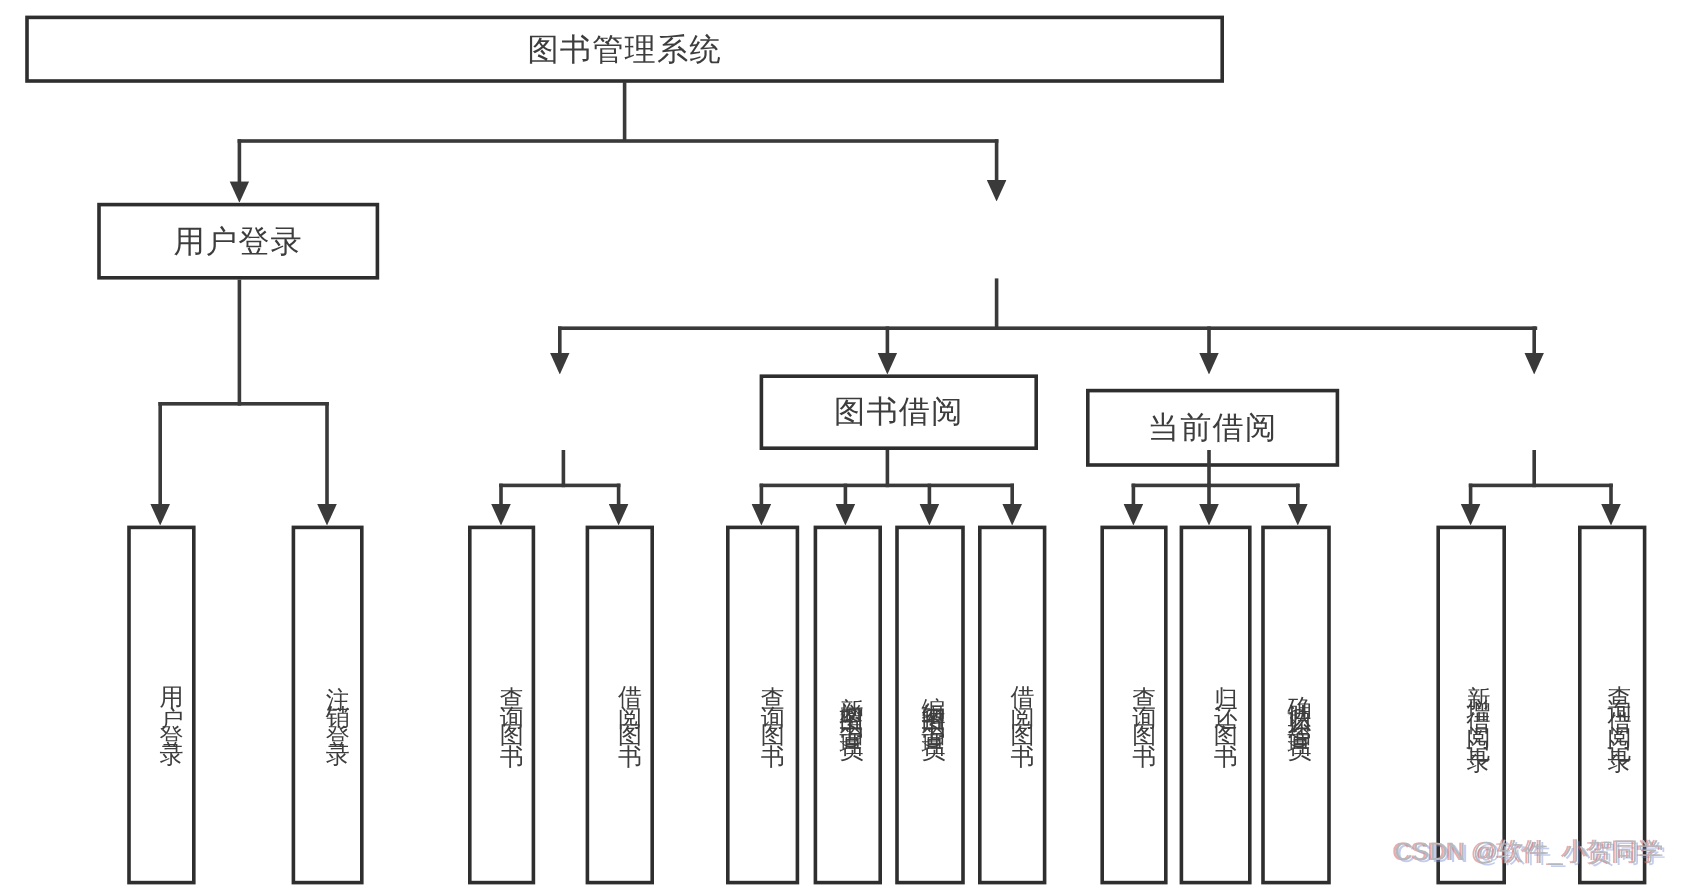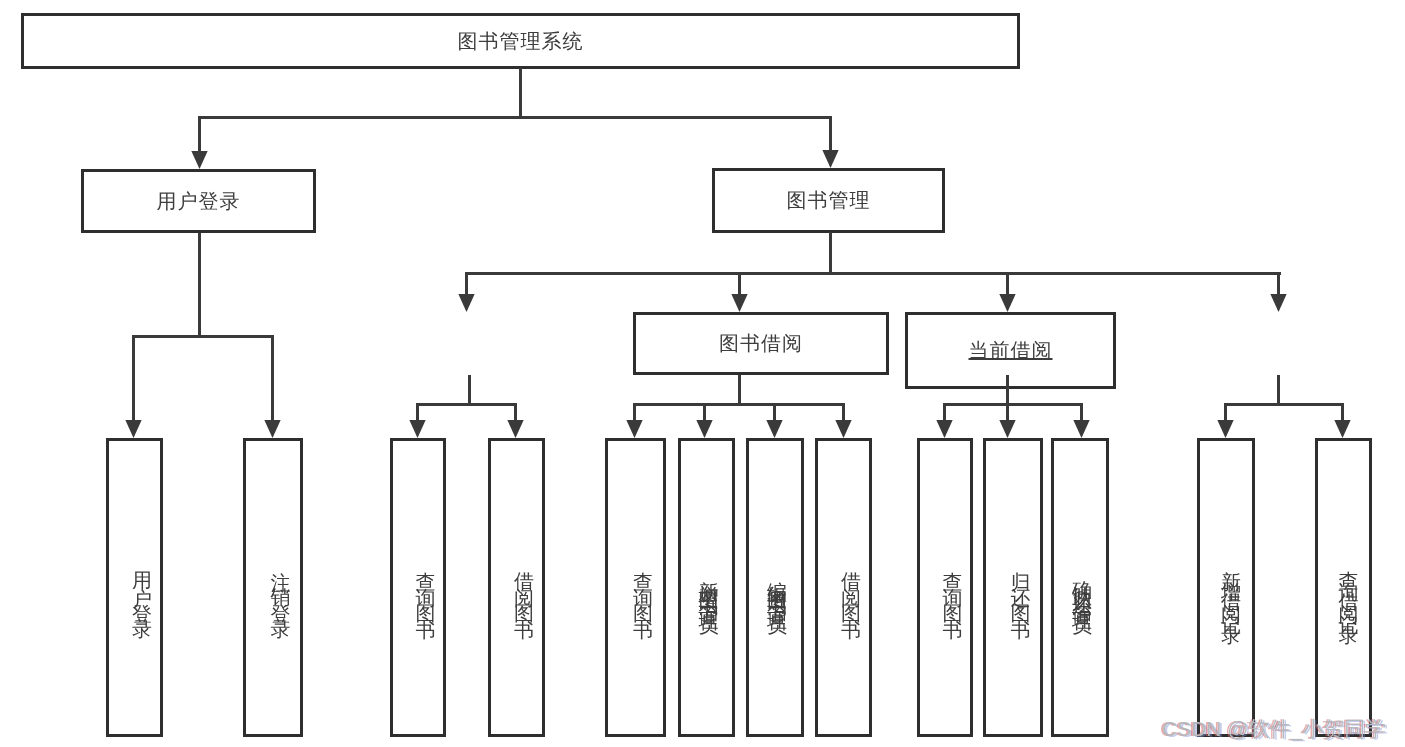--- a/index.html
+++ b/index.html
@@ -4,74 +4,73 @@
 <style>
   html,body{margin:0;padding:0;background:#ffffff;}
   .canvas{
     position:relative;width:1405px;height:747px;background:#ffffff;
     font-family:"Liberation Sans",sans-serif;overflow:hidden;
   }
   .box{
     position:absolute;box-sizing:border-box;border:3px solid #2e2e2e;background:#ffffff;
     display:flex;align-items:center;justify-content:center;color:#3d3d3d;
   }
-  .hbox{font-size:20px;letter-spacing:1px;white-space:nowrap;text-align:right;}
+  .hbox{font-size:26px;letter-spacing:1px;white-space:nowrap;text-align:right;}
   .vbox{writing-mode:vertical-lr;font-size:20px;line-height:1;}
   .sp4{letter-spacing:16px;padding-block-start:16px;}
   .sp6{letter-spacing:11px;padding-block-start:11px;}
   .sp9{letter-spacing:5px;padding-block-start:5px;}
   .line{position:absolute;background:#3a3a3a;}
   .arrow{
     position:absolute;width:17px;height:18px;background:#3a3a3a;
     clip-path:polygon(50% 100%,2% 0,98% 0);
   }
   .watermark{
-    position:absolute;left:1162px;top:715px;font-size:21px;color:#b4b9bd;
+    position:absolute;left:1162px;top:696px;font-size:21px;color:#b4b9bd;
     white-space:nowrap;
     text-shadow:-2px 0 0 rgba(214,104,104,.55),2px 1px 0 rgba(122,142,214,.45);
     text-align:center;
   }
 </style>
 </head>
 <body>
 
 <div class="canvas">
 
   <div class="box hbox" style="left:21px;top:13px;width:999px;height:56px;">图书管理系统</div>
 
   <div class="line" style="left:519px;top:68px;width:3px;height:50px;"></div>
   <div class="line" style="left:198px;top:116px;width:634px;height:3px;"></div>
   <div class="line" style="left:198px;top:116px;width:3px;height:38px;"></div>
   <div class="arrow" style="left:191px;top:151px;"></div>
   <div class="line" style="left:829px;top:116px;width:3px;height:37px;"></div>
   <div class="arrow" style="left:822px;top:150px;"></div>
 
   <div class="box hbox" style="left:81px;top:169px;width:235px;height:64px;">用户登录</div>
-  <div class="box hbox" style="left:712px;top:168px;width:233px;height:65px;">图书管理</div>
 
   <div class="line" style="left:198px;top:233px;width:3px;height:105px;"></div>
   <div class="line" style="left:132px;top:335px;width:142px;height:3px;"></div>
   <div class="line" style="left:132px;top:335px;width:3px;height:87px;"></div>
   <div class="arrow" style="left:125px;top:420px;"></div>
   <div class="line" style="left:271px;top:335px;width:3px;height:87px;"></div>
   <div class="arrow" style="left:264px;top:420px;"></div>
 
   <div class="line" style="left:829px;top:232px;width:3px;height:43px;"></div>
   <div class="line" style="left:465px;top:272px;width:816px;height:3px;"></div>
   <div class="line" style="left:465px;top:272px;width:3px;height:26px;"></div>
   <div class="arrow" style="left:458px;top:294px;"></div>
   <div class="line" style="left:738px;top:272px;width:3px;height:26px;"></div>
   <div class="arrow" style="left:731px;top:294px;"></div>
   <div class="line" style="left:1006px;top:272px;width:3px;height:26px;"></div>
   <div class="arrow" style="left:999px;top:294px;"></div>
   <div class="line" style="left:1277px;top:272px;width:3px;height:26px;"></div>
   <div class="arrow" style="left:1270px;top:294px;"></div>
 
-  <div class="box hbox" style="left:633px;top:312px;width:256px;height:63px;">图书借阅</div>
-  <div class="box hbox" style="left:905px;top:312px;width:211px;height:77px;text-decoration:underline;">当前借阅</div>
+  <div class="box hbox" style="left:633px;top:312px;width:232px;height:63px;">图书借阅</div>
+  <div class="box hbox" style="left:905px;top:324px;width:211px;height:65px;">当前借阅</div>
 
   <div class="line" style="left:468px;top:375px;width:3px;height:31px;"></div>
   <div class="line" style="left:416px;top:403px;width:101px;height:3px;"></div>
   <div class="line" style="left:416px;top:403px;width:3px;height:19px;"></div>
   <div class="arrow" style="left:409px;top:420px;"></div>
   <div class="line" style="left:514px;top:403px;width:3px;height:19px;"></div>
   <div class="arrow" style="left:507px;top:420px;"></div>
 
   <div class="line" style="left:738px;top:375px;width:3px;height:31px;"></div>
   <div class="line" style="left:633px;top:403px;width:212px;height:3px;"></div>

